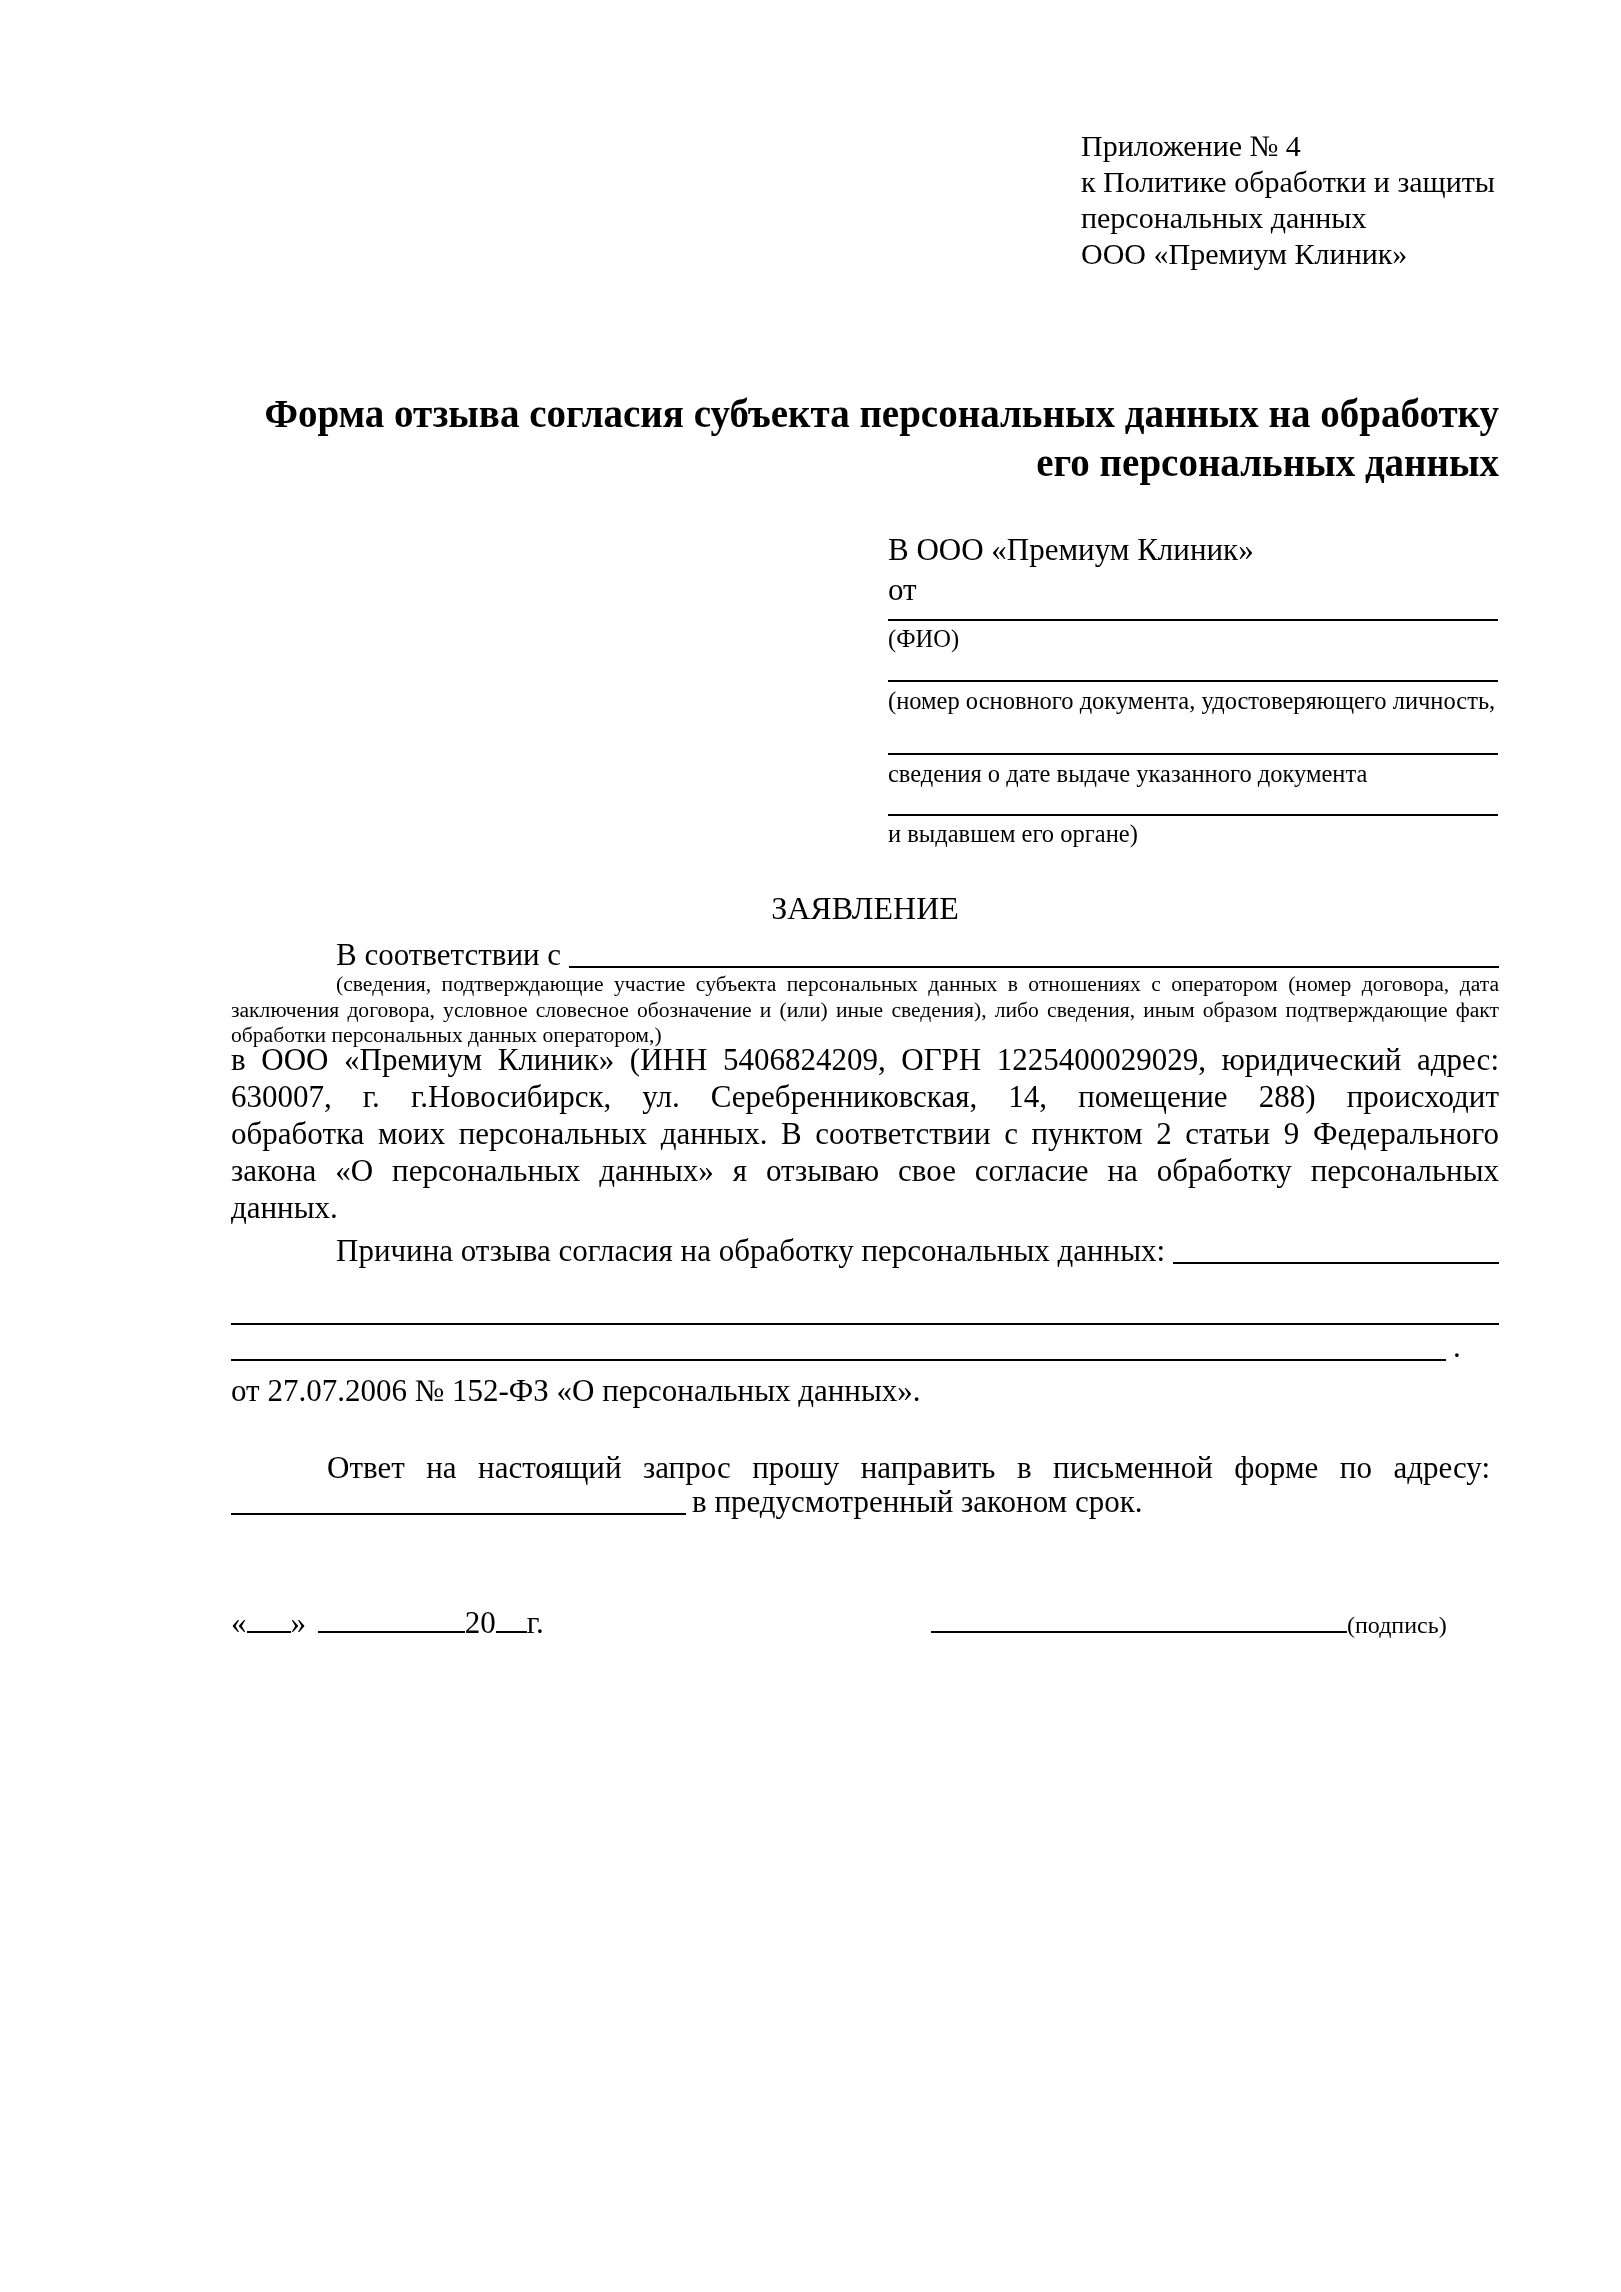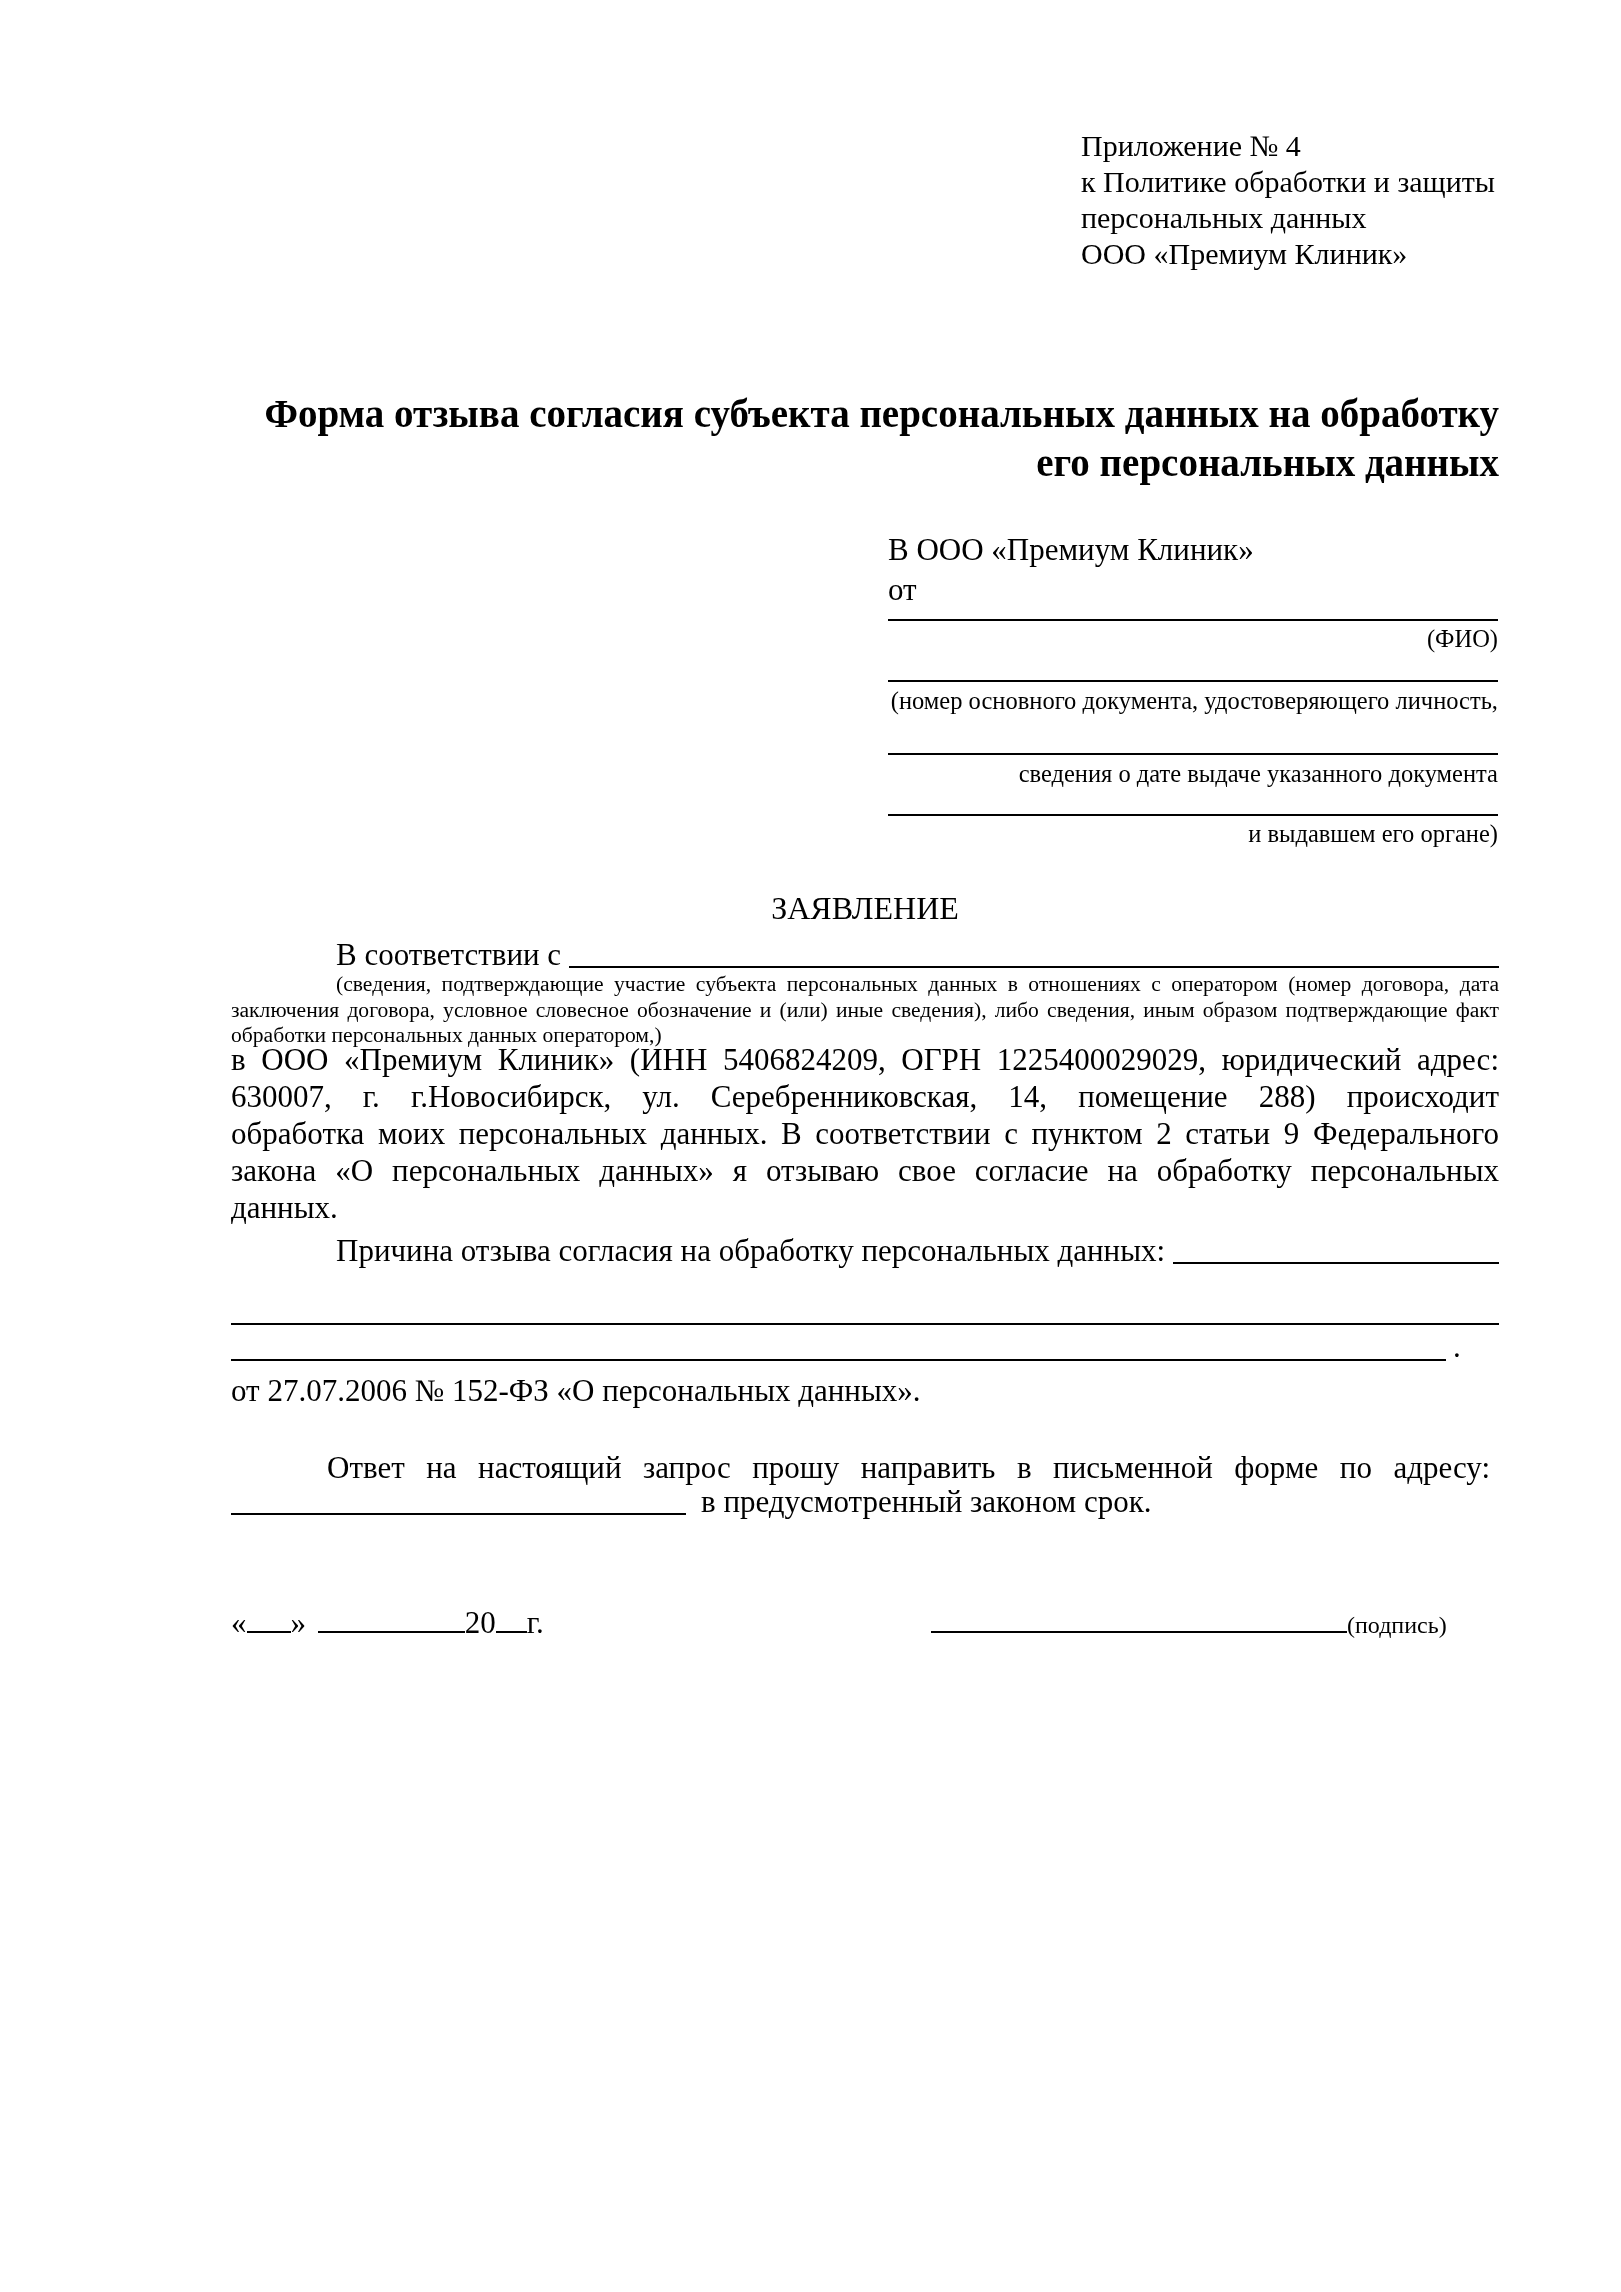--- a/index.html
+++ b/index.html
@@ -13,21 +13,21 @@
 
   .header-note{left:1081px;top:128px;font-size:30px;line-height:36px;}
 
   .title{left:231px;top:389px;width:1268px;text-align:right;
          font-weight:700;font-size:39px;line-height:49px;}
 
   .addr-to{left:888px;top:532px;}
   .addr-from{left:888px;top:572px;}
   .f-line{left:888px;width:610px;border-top:2px solid #000;height:0;}
   .f1{top:619px}.f2{top:680px}.f3{top:753px}.f4{top:814px}
-  .f-cap{left:888px;width:610px;text-align:right;font-size:24.5px;line-height:29px;}
+  .f-cap{left:888px;width:610px;text-align:left;font-size:24.5px;line-height:29px;}
   .c1{top:624px}.c2{top:686px}.c3{top:759px}.c4{top:819px}
 
   .heading{left:231px;top:890px;width:1268px;text-align:center;font-size:32px;}
 
   .row{left:231px;width:1268px;display:flex;line-height:39px;}
   .accordance{top:935px;}
   .reason{top:1231px;}
   .reply2{top:1482px;}
   .indent{flex:0 0 105px;}
   .grow-line{flex:1;border-bottom:2.9px solid #000;margin:0 0 5.9px 7.8px;}
@@ -39,21 +39,21 @@
 
   .jline{text-align:justify;text-align-last:justify;}
   .ind{text-indent:105px;}
 
   .rule{border-top:2.9px solid #000;height:0;}
   .rule1{left:231px;top:1323px;width:1268px;}
   .rule2{left:231px;top:1359px;width:1215px;}
   .period{left:1453px;top:1329px;}
 
   .addr-blank{flex:0 0 455px;border-bottom:2.9px solid #000;margin-bottom:5.9px;}
-  .reply-tail{margin-left:15px;}
+  .reply-tail{margin-left:6px;}
 
   .date-group{left:231px;top:1602px;line-height:39px;white-space:nowrap;}
   .sig-group{left:931px;top:1602px;line-height:39px;white-space:nowrap;}
   .blank{display:inline-block;border-bottom:2.9px solid #000;height:29px;}
   .b-day{width:44px;}
   .b-month{width:147px;margin-left:11.8px;}
   .b-year{width:31px;}
   .b-sign{width:416px;}
   .sig-cap{font-size:24px;}
 </style>

